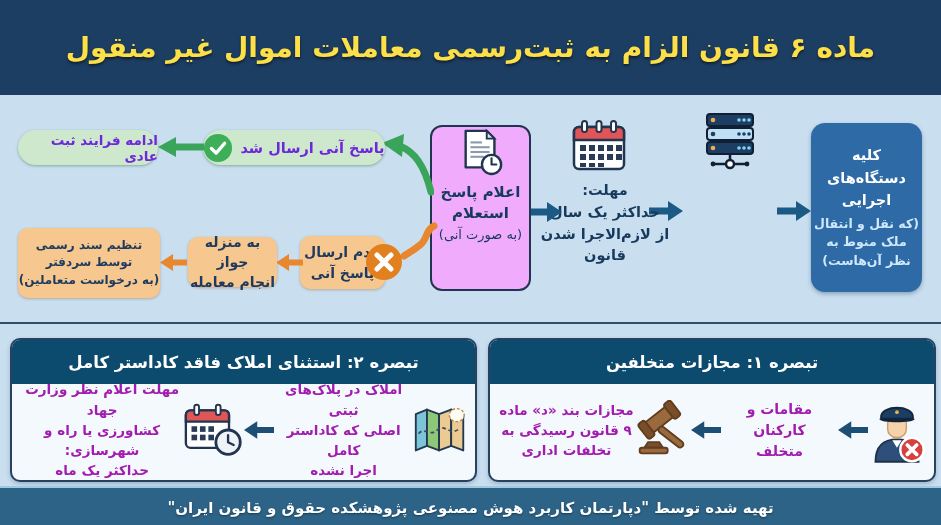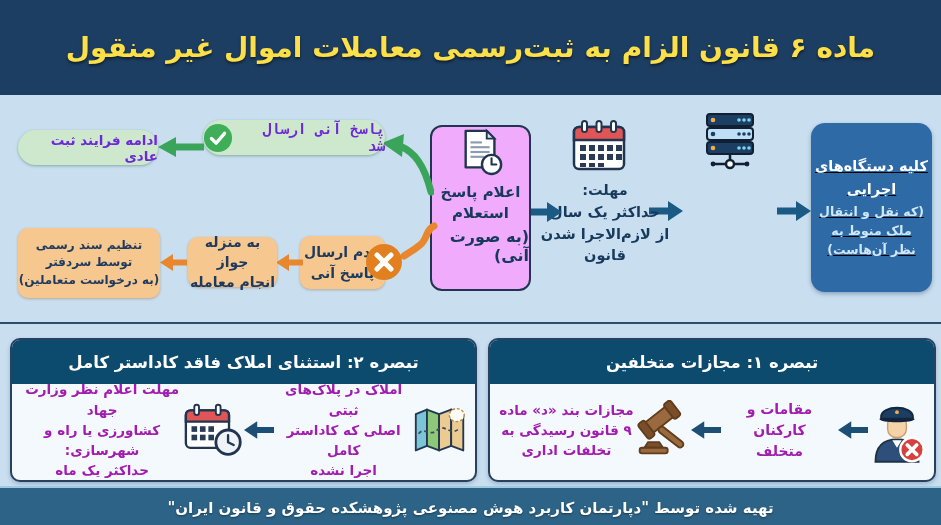--- a/index.html
+++ b/index.html
@@ -15,33 +15,33 @@
        text-shadow:0 2px 3px rgba(0,0,0,.5);white-space:nowrap;}
   .ftr{left:0;top:486px;width:941px;height:39px;background:#2c6386;
        display:flex;align-items:center;justify-content:center;border-top:2px solid #9ecbe0;}
   .ftr-text{direction:rtl;color:#ffffff;font-weight:bold;font-size:15px;
        text-shadow:0 1px 2px rgba(0,0,0,.4);}
   .divider{left:0;top:322px;width:941px;height:2px;background:#2e4d6b;}
   
   .flowtxt{direction:rtl;color:#17395c;font-weight:bold;text-align:center;
        white-space:pre-line;line-height:1.5;font-size:14.5px;}
   
-  .agbox{left:811px;top:123px;width:121px;height:169px;background:#2e6ba6;
+  .agbox{left:811px;top:123px;width:111px;height:169px;background:#2e6ba6;
        border-radius:14px;display:flex;flex-direction:column;align-items:center;
-       justify-content:center;gap:3px;box-shadow:0 2px 4px rgba(20,50,90,.35);text-decoration:underline;}
+       justify-content:center;gap:3px;box-shadow:0 2px 4px rgba(20,50,90,.35);}
   .agbox .t1{direction:rtl;color:#ffffff;font-weight:bold;font-size:14.5px;
        text-align:center;white-space:pre-line;line-height:1.55;}
   .agbox .t2{direction:rtl;color:#cfe8fb;font-weight:bold;font-size:12.5px;
        text-align:center;white-space:pre-line;line-height:1.5;}
   
   .cbox{left:430px;top:125px;width:97px;height:162px;background:#f0abfc;
        border:2.5px solid #223550;border-radius:12px;display:flex;flex-direction:column;
        align-items:center;justify-content:flex-start;gap:1px;}
   .cbox .b{direction:rtl;color:#17395c;font-weight:bold;font-size:15px;line-height:1.35;}
-  .cbox .n{direction:rtl;color:#17395c;font-size:16px;font-weight:bold;margin-top:2px;}
+  .cbox .n{direction:rtl;color:#17395c;font-size:13px;font-weight:normal;margin-top:2px;}
   
   .gpill{background:#cde8cc;border-radius:18px;display:flex;align-items:center;
        justify-content:center;gap:7px;direction:rtl;color:#6d28d9;font-weight:bold;
        box-shadow:0 1px 3px rgba(30,90,40,.4);}
   .opill{background:#f6c78e;border-radius:10px;display:flex;align-items:center;
        justify-content:center;direction:rtl;color:#1e3a5e;font-weight:bold;
        white-space:pre-line;text-align:center;line-height:1.45;
        box-shadow:0 1px 3px rgba(150,85,20,.4);}
   
   .panel{position:absolute;border:2px solid #27415f;border-radius:10px;
@@ -162,21 +162,21 @@
     <div class="n">(به صورت آنی)</div>
   </div>
 
   <span class="abs icon" style="left:378px;top:128px;">
     <svg width="56" height="68" viewBox="0 0 56 68">
       <path d="M53 64 C46 36 36 24 22 18" stroke="#3aa55a" stroke-width="7" fill="none" stroke-linecap="round"></path>
       <polygon points="26,6 4,15 24,29" fill="#3aa55a"></polygon>
     </svg>
   </span>
 
-  <div class="abs gpill" style="left:203px;top:120px;width:182px;height:35px;font-size:14.5px;font-family:Liberation Mono, monospace;">
+  <div class="abs gpill" style="left:203px;top:130px;width:182px;height:35px;font-size:14.5px;">
     <span>پاسخ آنی ارسال شد</span>
     <span class="icon">
       <svg width="30" height="30" viewBox="0 0 32 32">
         <circle cx="16" cy="16" r="15" fill="#3fae58"></circle>
         <path d="M9 16.5 l5 5 L23 11" stroke="#ffffff" stroke-width="3.5" fill="none" stroke-linecap="round" stroke-linejoin="round"></path>
       </svg>
     </span>
   </div>
 
   <span class="abs icon" style="left:158px;top:136px;">

